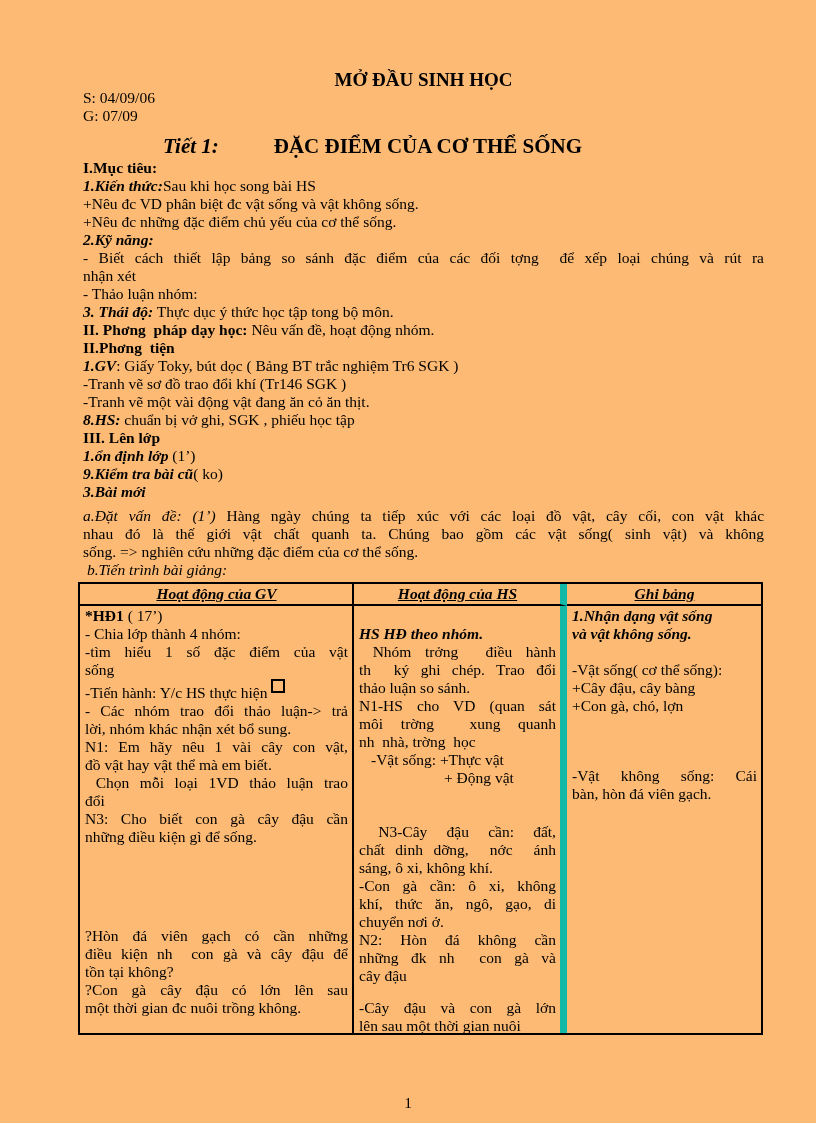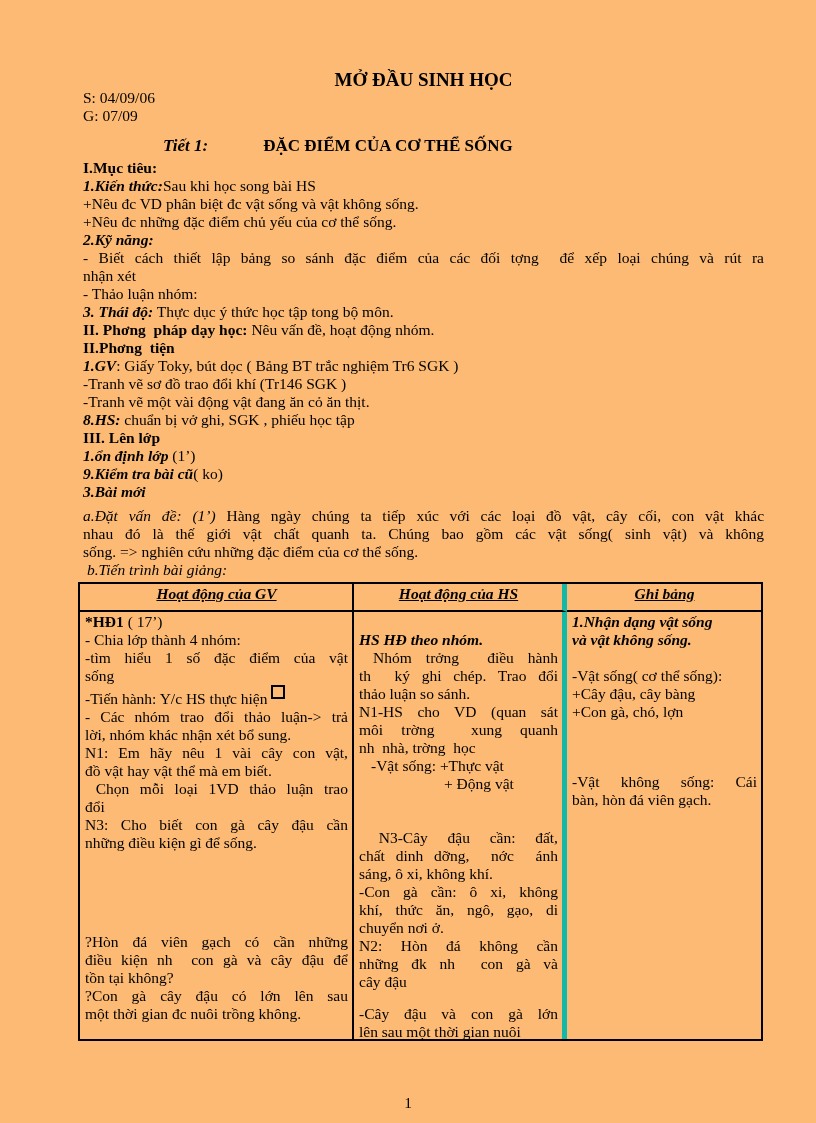--- a/index.html
+++ b/index.html
@@ -24,44 +24,44 @@
   
   .tbl{
     box-sizing:border-box;
     margin-left:-5px;margin-top:3px;
     width:685px;
     border:2px solid #000;
   }
   .row{display:flex;}
   .c{box-sizing:border-box;padding:1px 4px 0 5px;overflow:hidden;}
   .c1{width:274px;border-right:2px solid #000;}
-  .c2{width:213px;border-right:5px solid #14b8a6;}
+  .c2{width:213px;border-right:7px solid #14b8a6;}
   .c3{width:194px;}
-  .th{height:28px;border-bottom:2px solid #000;text-align:center;padding-top:1px;}
+  .th{height:22px;border-bottom:2px solid #000;text-align:center;padding-top:1px;}
   .hdr{
     font-weight:bold;font-style:italic;text-decoration:underline;
     font-size:15.5px;line-height:18px;
   }
   .tbody .c{height:427px;}
   .pagenum{
     position:absolute;left:0;right:0;top:1094px;
     text-align:center;font-size:15.5px;
   }
 </style>
 </head>
 <body>
 
 <div class="page">
   <div class="content">
 
     <div>
         <div class="ln center" style="font-size: 19px;"><span class="b">MỞ ĐẦU SINH HỌC</span></div>
         <div class="ln"><span>S: 04/09/06</span></div>
         <div class="ln"><span>G: 07/09</span></div>
-        <div class="ln" style="margin-top: 12px; font-size: 17px;"><span style="display: inline-block; width: 80px;"></span><span class="b i">Tiết 1:</span><span style="display: inline-block; width: 55px;"></span><span class="b">ĐẶC ĐIỂM CỦA CƠ THỂ SỐNG</span></div>
+        <div class="ln" style="margin-top: 12px; font-size: 21px;"><span style="display: inline-block; width: 80px;"></span><span class="b i">Tiết 1:</span><span style="display: inline-block; width: 55px;"></span><span class="b">ĐẶC ĐIỂM CỦA CƠ THỂ SỐNG</span></div>
         <div class="ln" style="margin-top: 4px;"><span class="b">I.Mục tiêu:</span></div>
         <div class="ln"><span class="b i">1.Kiến thức:</span><span>Sau khi học song bài HS</span></div>
         <div class="ln"><span>+Nêu đc VD phân biệt đc vật sống và vật không sống.</span></div>
         <div class="ln"><span>+Nêu đc những đặc điểm chủ yếu của cơ thể sống.</span></div>
         <div class="ln"><span class="b i">2.Kỹ năng:</span></div>
         <div class="ln jl"><span>- Biết cách thiết lập bảng so sánh đặc điểm của các đối tợng&nbsp; để xếp loại chúng và rút ra</span></div>
         <div class="ln"><span>nhận xét</span></div>
         <div class="ln"><span>- Thảo luận nhóm:</span></div>
         <div class="ln"><span class="b i">3. Thái độ:</span><span> Thực dục ý thức học tập tong bộ môn.</span></div>
         <div class="ln"><span class="b">II. Phơng&nbsp; pháp dạy học:</span><span> Nêu vấn đề, hoạt động nhóm.</span></div>

